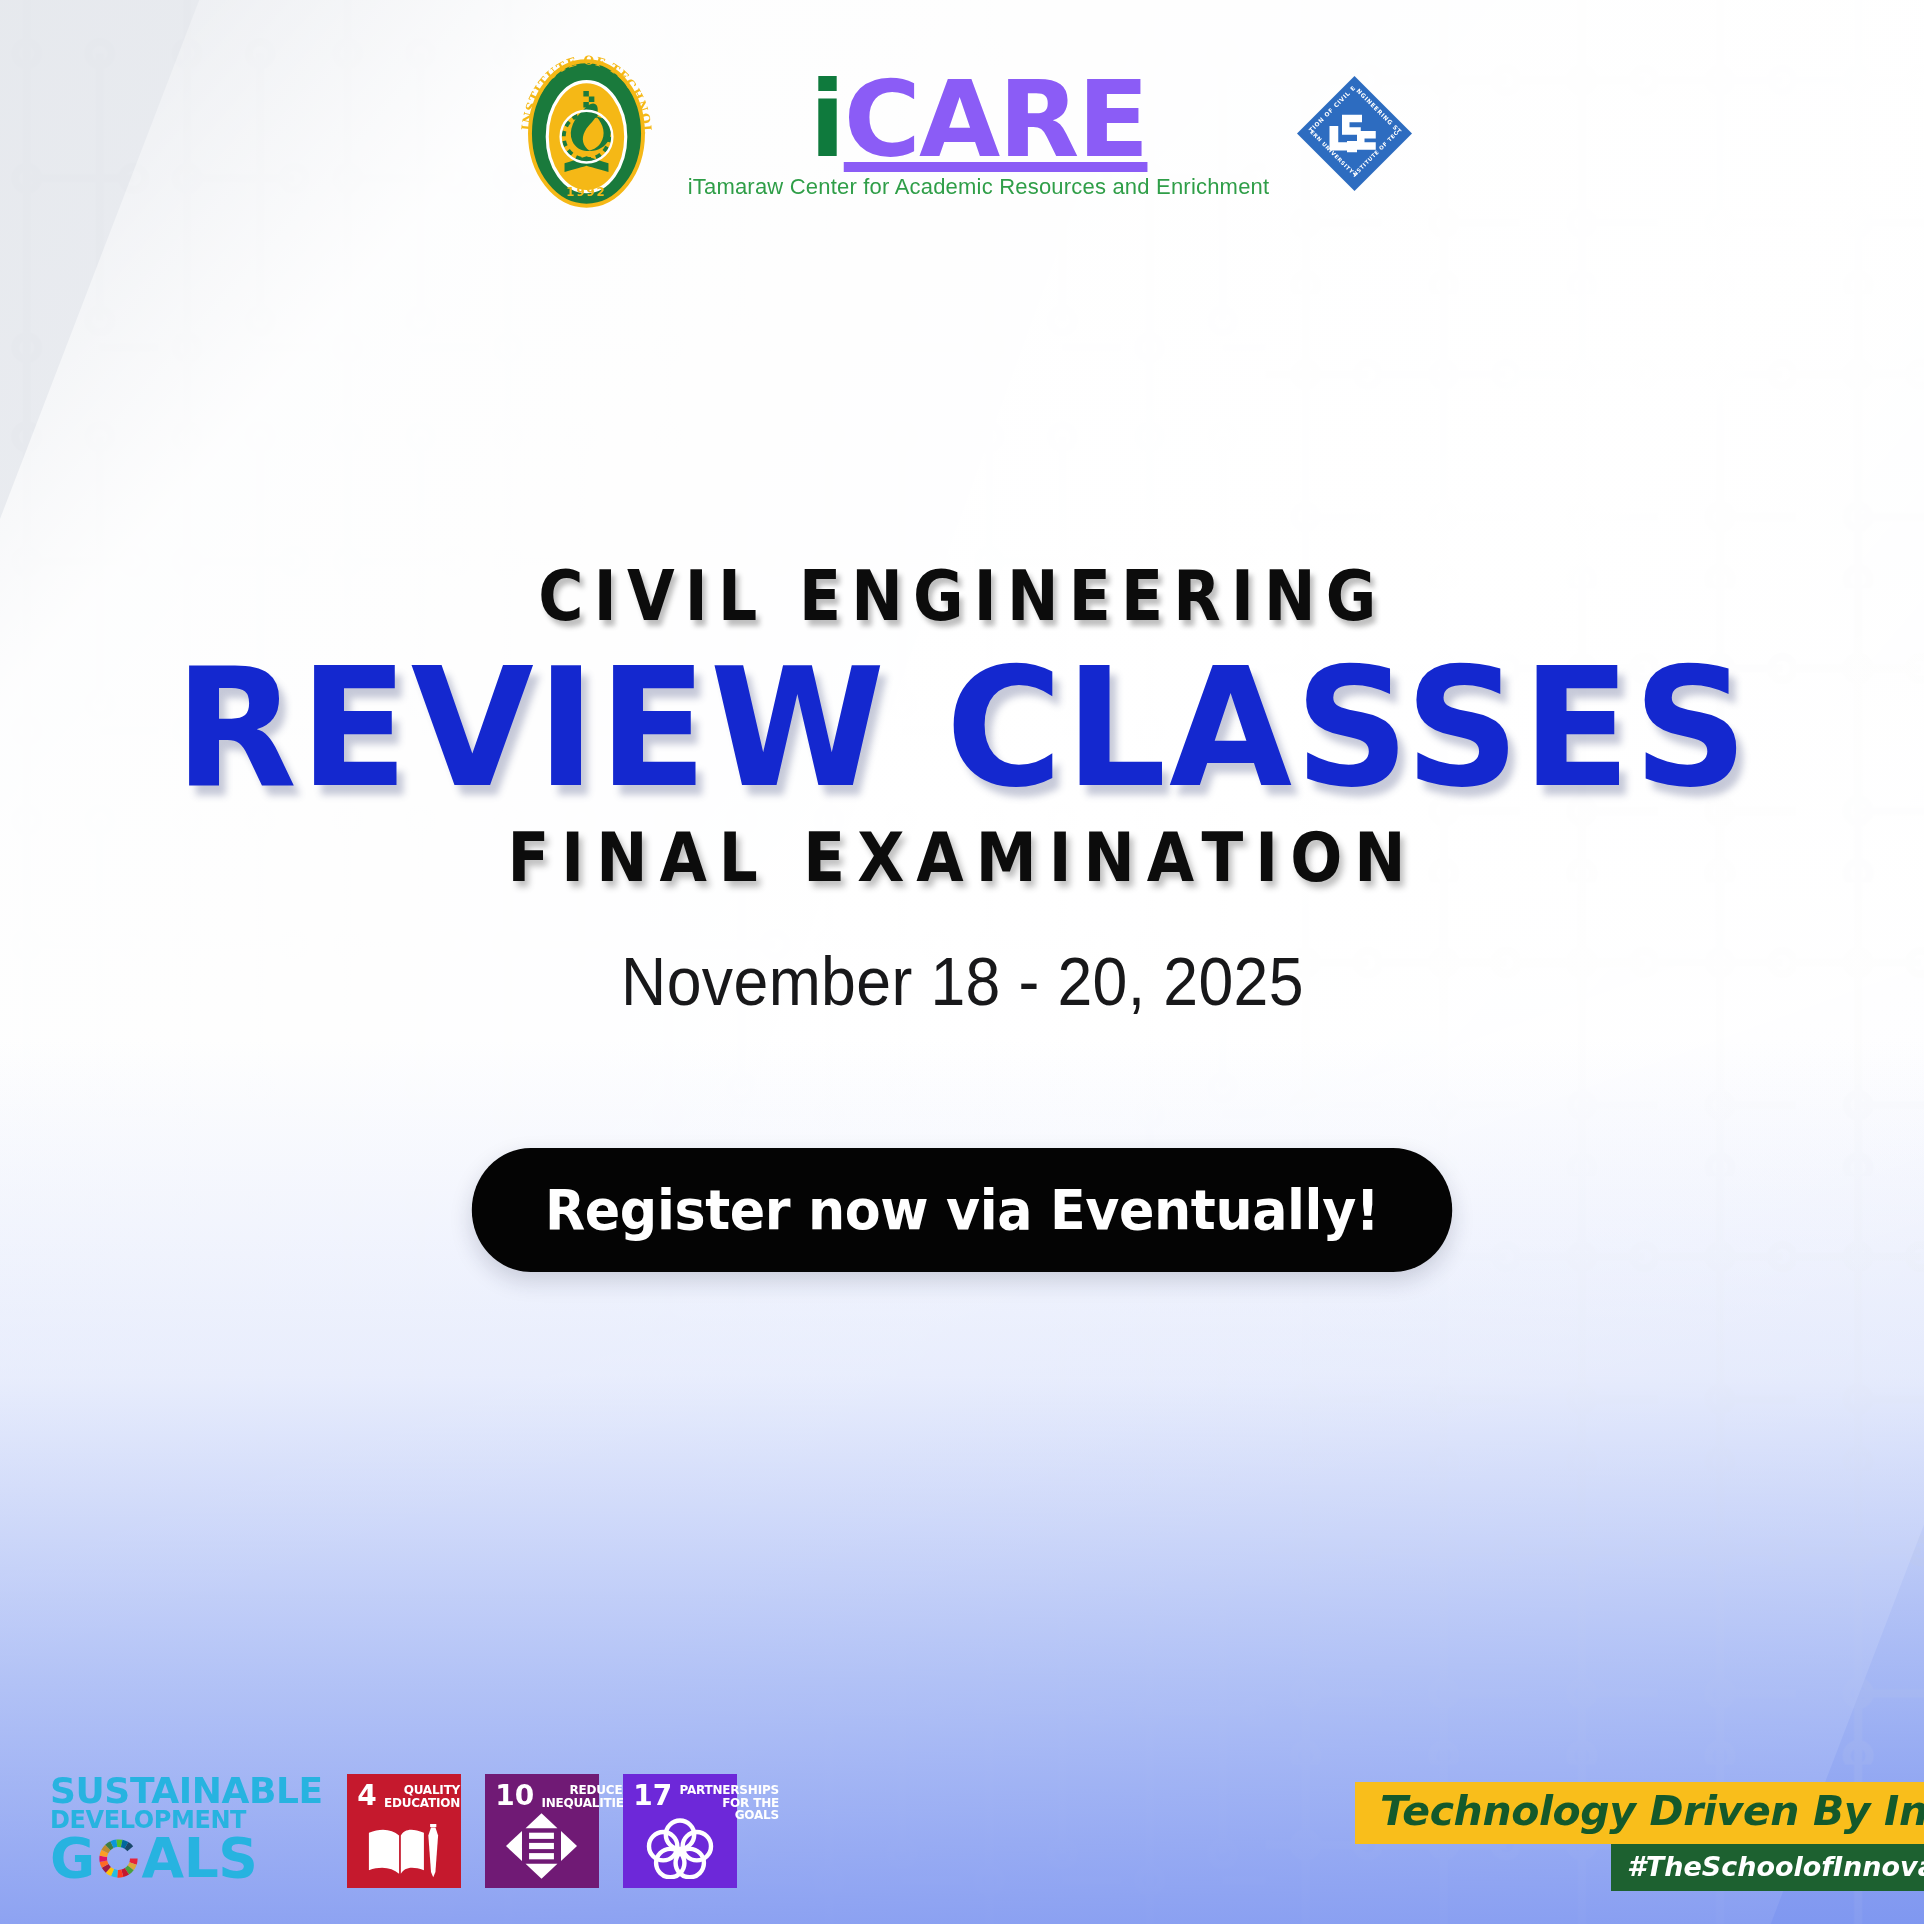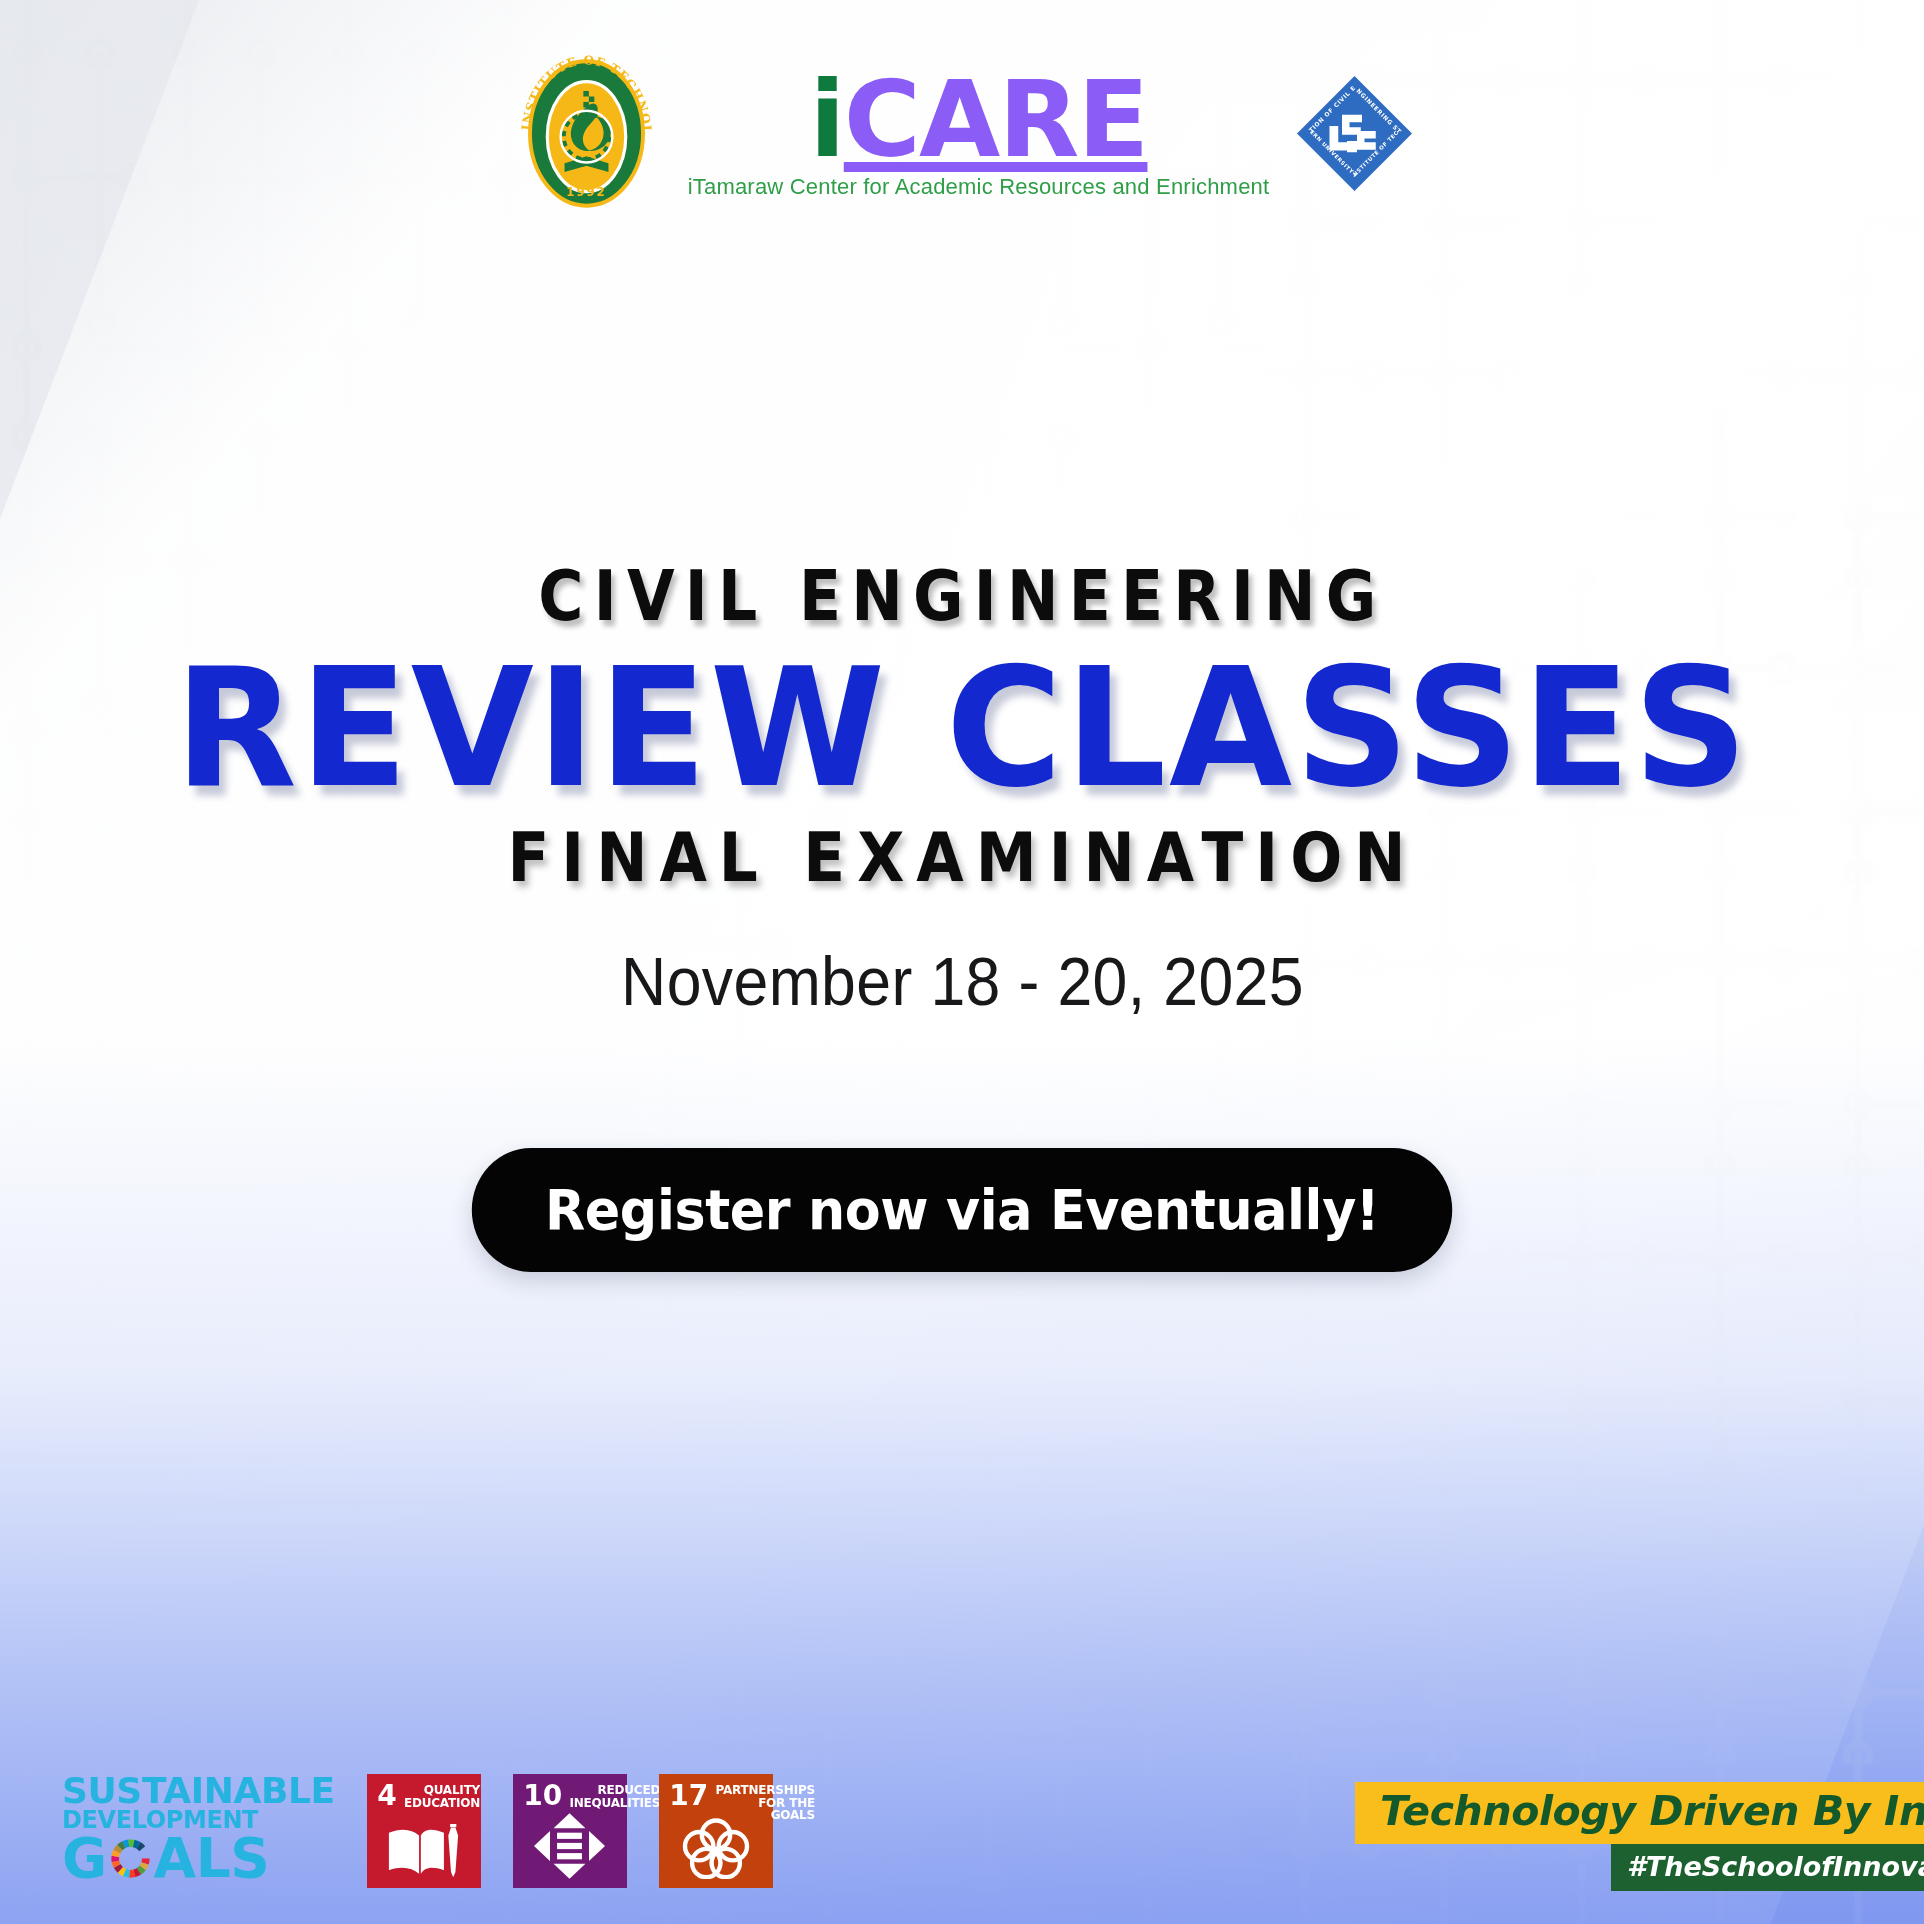--- a/index.html
+++ b/index.html
@@ -155,22 +155,22 @@
     font-weight:bold;
     font-size:55px;
     letter-spacing:-0.4px;
     transform:scaleX(.95);
     cursor:pointer;
     box-shadow:0 9px 23px rgba(30,35,60,.18);
   }
 
   
   .sdg-row {
-    position:absolute; left:62px; bottom:37px;
-    display:flex; align-items:flex-end; gap:32px;
+    position:absolute; left:50px; bottom:37px;
+    display:flex; align-items:flex-end; gap:24px;
   }
   .sdg-word {
     font-family:"DejaVu Sans", sans-serif;
     font-weight:bold;
     color:#27b3e0;
     line-height:.96;
     letter-spacing:-0.4px;
     padding-bottom:3.6px;
   }
   .sdg-word .l1 { font-size:36px; display:block; }
@@ -405,21 +405,21 @@
             <polygon points="0,37 18,20 18,54"></polygon>
             <polygon points="80,37 62,20 62,54"></polygon>
             <rect x="26" y="22" width="28" height="7"></rect>
             <rect x="26" y="33.5" width="28" height="7"></rect>
             <rect x="26" y="45" width="28" height="7"></rect>
           </g>
         </svg>
       </div>
     </div>
 
-    <div class="sdg-tile" style="background:#c2410c">
+    <div class="sdg-tile" style="background:#6d28d9">
       <div class="head">
         <span class="num">17</span>
         <span class="lbl">
           <span>PARTNERSHIPS</span><br>
           <span>FOR THE GOALS</span>
         </span>
       </div>
       <div class="glyph">
         <svg width="70" height="62" viewBox="0 0 78 70" aria-hidden="true">
           <g fill="none" stroke="#ffffff" stroke-width="5">

